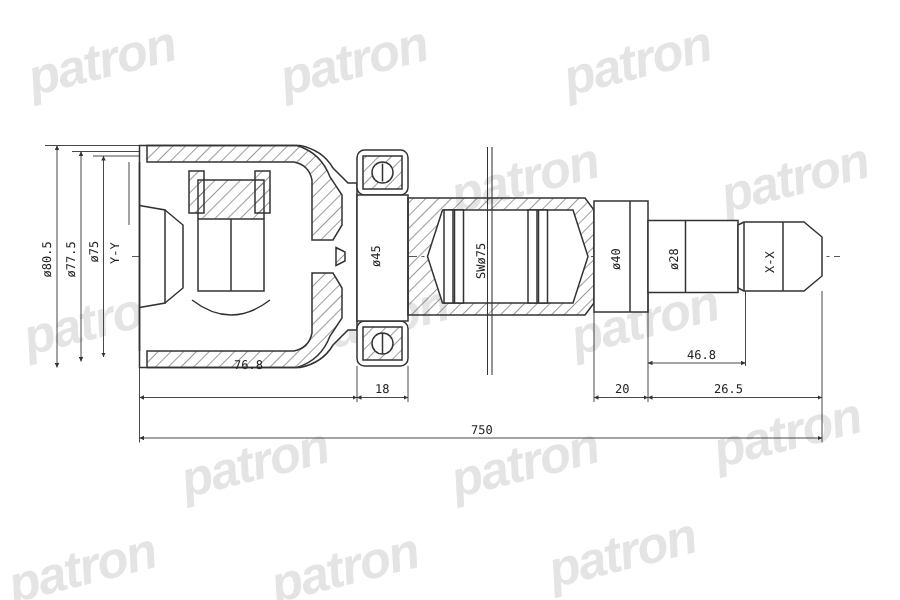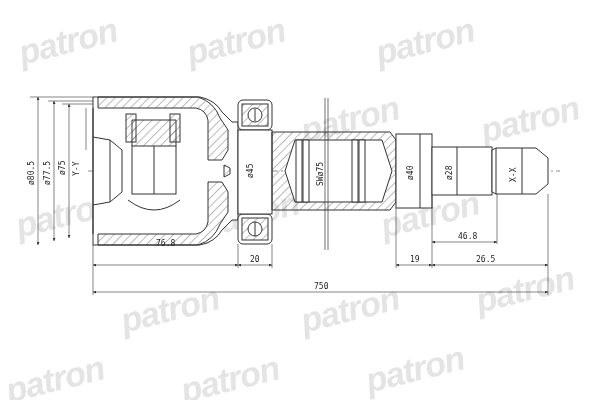--- a/index.html
+++ b/index.html
@@ -127,18 +127,18 @@
   <span class="dim vdim" style="left:44px;top:185px">ø77.5</span>
   <span class="dim vdim" style="left:59px;top:175px">ø75</span>
   <span class="dim vdim" style="left:73px;top:176px">Y-Y</span>
   <span class="dim vdim" style="left:247px;top:178px">ø45</span>
   <span class="dim vdim" style="left:317px;top:186px">SWø75</span>
   <span class="dim vdim" style="left:407px;top:180px">ø40</span>
   <span class="dim vdim" style="left:446px;top:180px">ø28</span>
   <span class="dim vdim" style="left:510px;top:182px">X-X</span>
 
   <span class="dim" style="left:156px;top:240px">76.8</span>
-  <span class="dim" style="left:250px;top:256px">20</span>
-  <span class="dim" style="left:410px;top:256px">19</span>
+  <span class="dim" style="left:250px;top:256px">18</span>
+  <span class="dim" style="left:410px;top:256px">20</span>
   <span class="dim" style="left:476px;top:256px">26.5</span>
   <span class="dim" style="left:458px;top:233px">46.8</span>
   <span class="dim" style="left:314px;top:283px">750</span>
 </div>
 
 </body></html>

